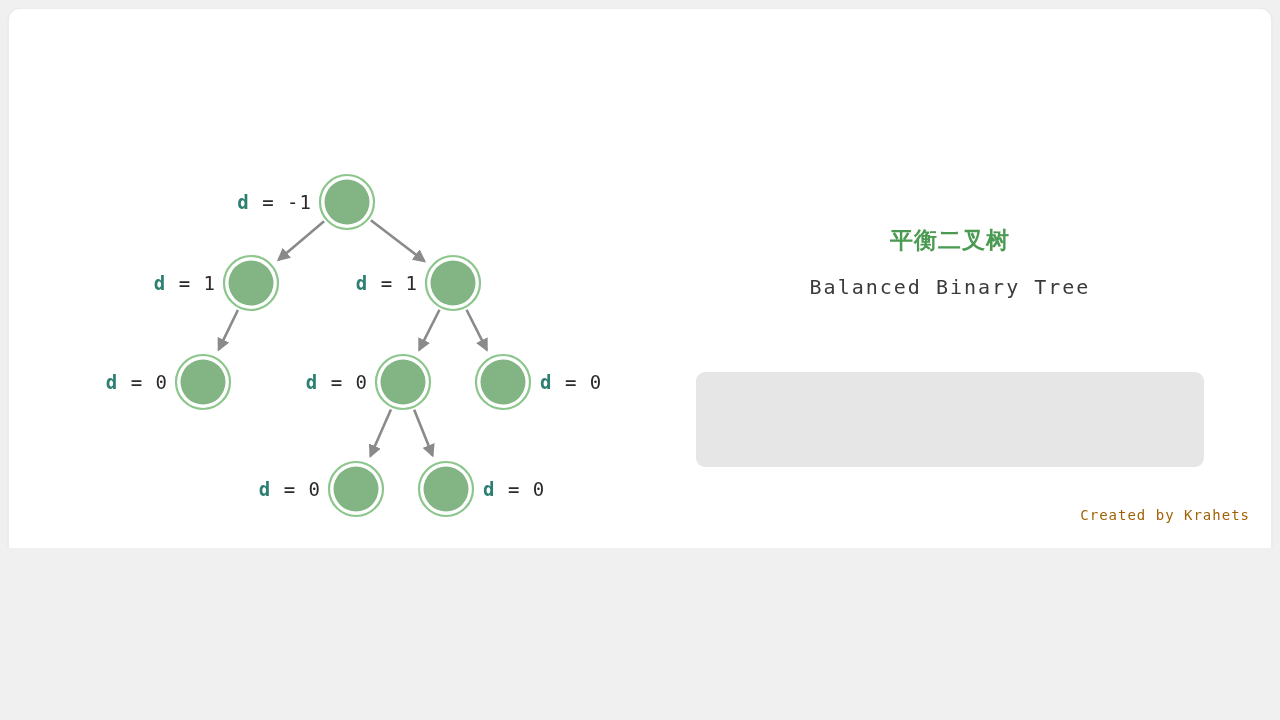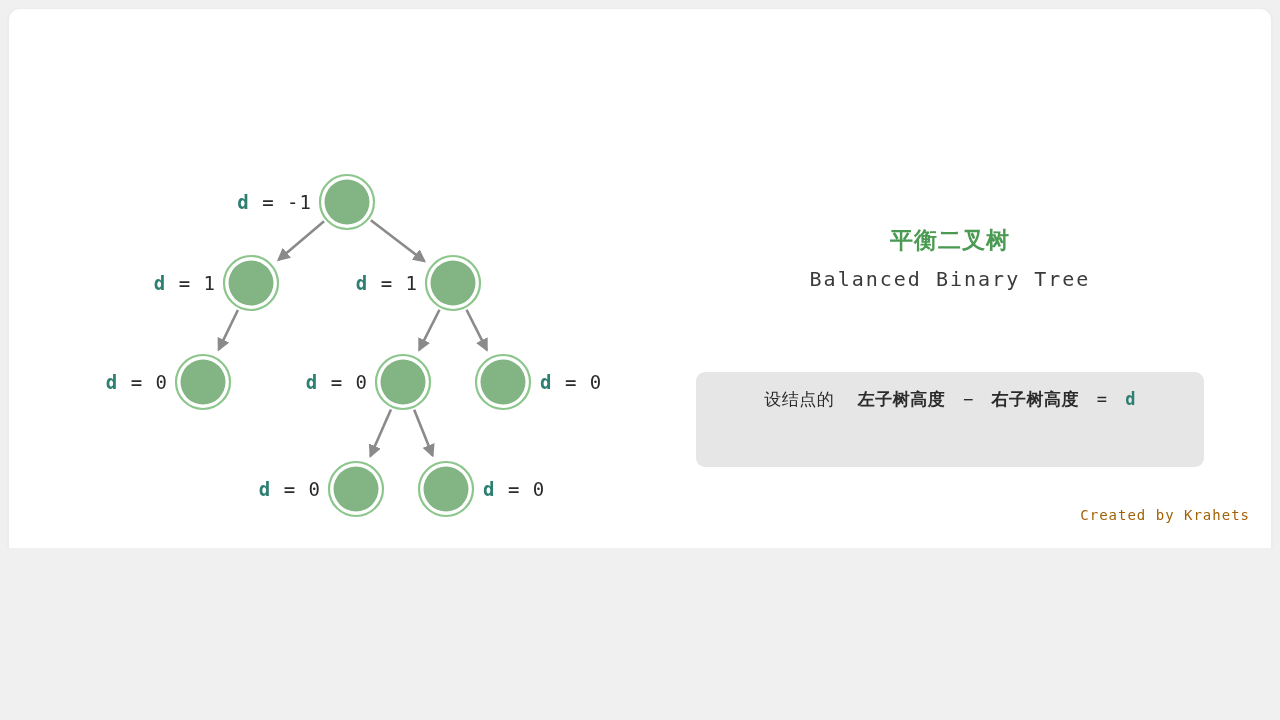--- a/index.html
+++ b/index.html
@@ -65,21 +65,21 @@
     color: #4a9a52;
     line-height: 1.3;
     letter-spacing: 1px;
   }
   #title-en {
     font-family: "DejaVu Sans Mono", monospace;
     font-size: 20px;
     color: #3a3a3a;
     line-height: 1.5;
     letter-spacing: 2px;
-    margin-top: 8px;
+    margin-top: 16px;
   }
 
   #legend-box {
     position: absolute;
     left: 696px;
     top: 372px;
     width: 508px;
     height: 95px;
     background: #e6e6e6;
     border-radius: 9px;
@@ -182,29 +182,16 @@
       <div class="node-label lbl-left" style="left: 321px; top: 489px;"><span class="d">d</span><span> = 0</span></div>
       <div class="node-label lbl-right" style="left: 483px; top: 489px;"><span class="d">d</span><span> = 0</span></div>
     </div>
 
   <div id="title-block">
     <div id="title-cn">平衡二叉树</div>
     <div id="title-en">Balanced Binary Tree</div>
   </div>
 
   <div id="legend-box">
-    <div class="legend-line">
-      <span>设结点的</span>
-      <span>&nbsp;&nbsp;</span>
-      <span class="bold">左子树高度</span>
-      <span>&nbsp;</span>
-      <span class="mono">−</span>
-      <span>&nbsp;</span>
-      <span class="bold">右子树高度</span>
-      <span>&nbsp;</span>
-      <span class="mono">=</span>
-      <span>&nbsp;</span>
-      <span class="d">d</span>
-    </div>
   </div>
 
   <div id="footer">Created by Krahets</div>
 </div>
 
 </body></html>

